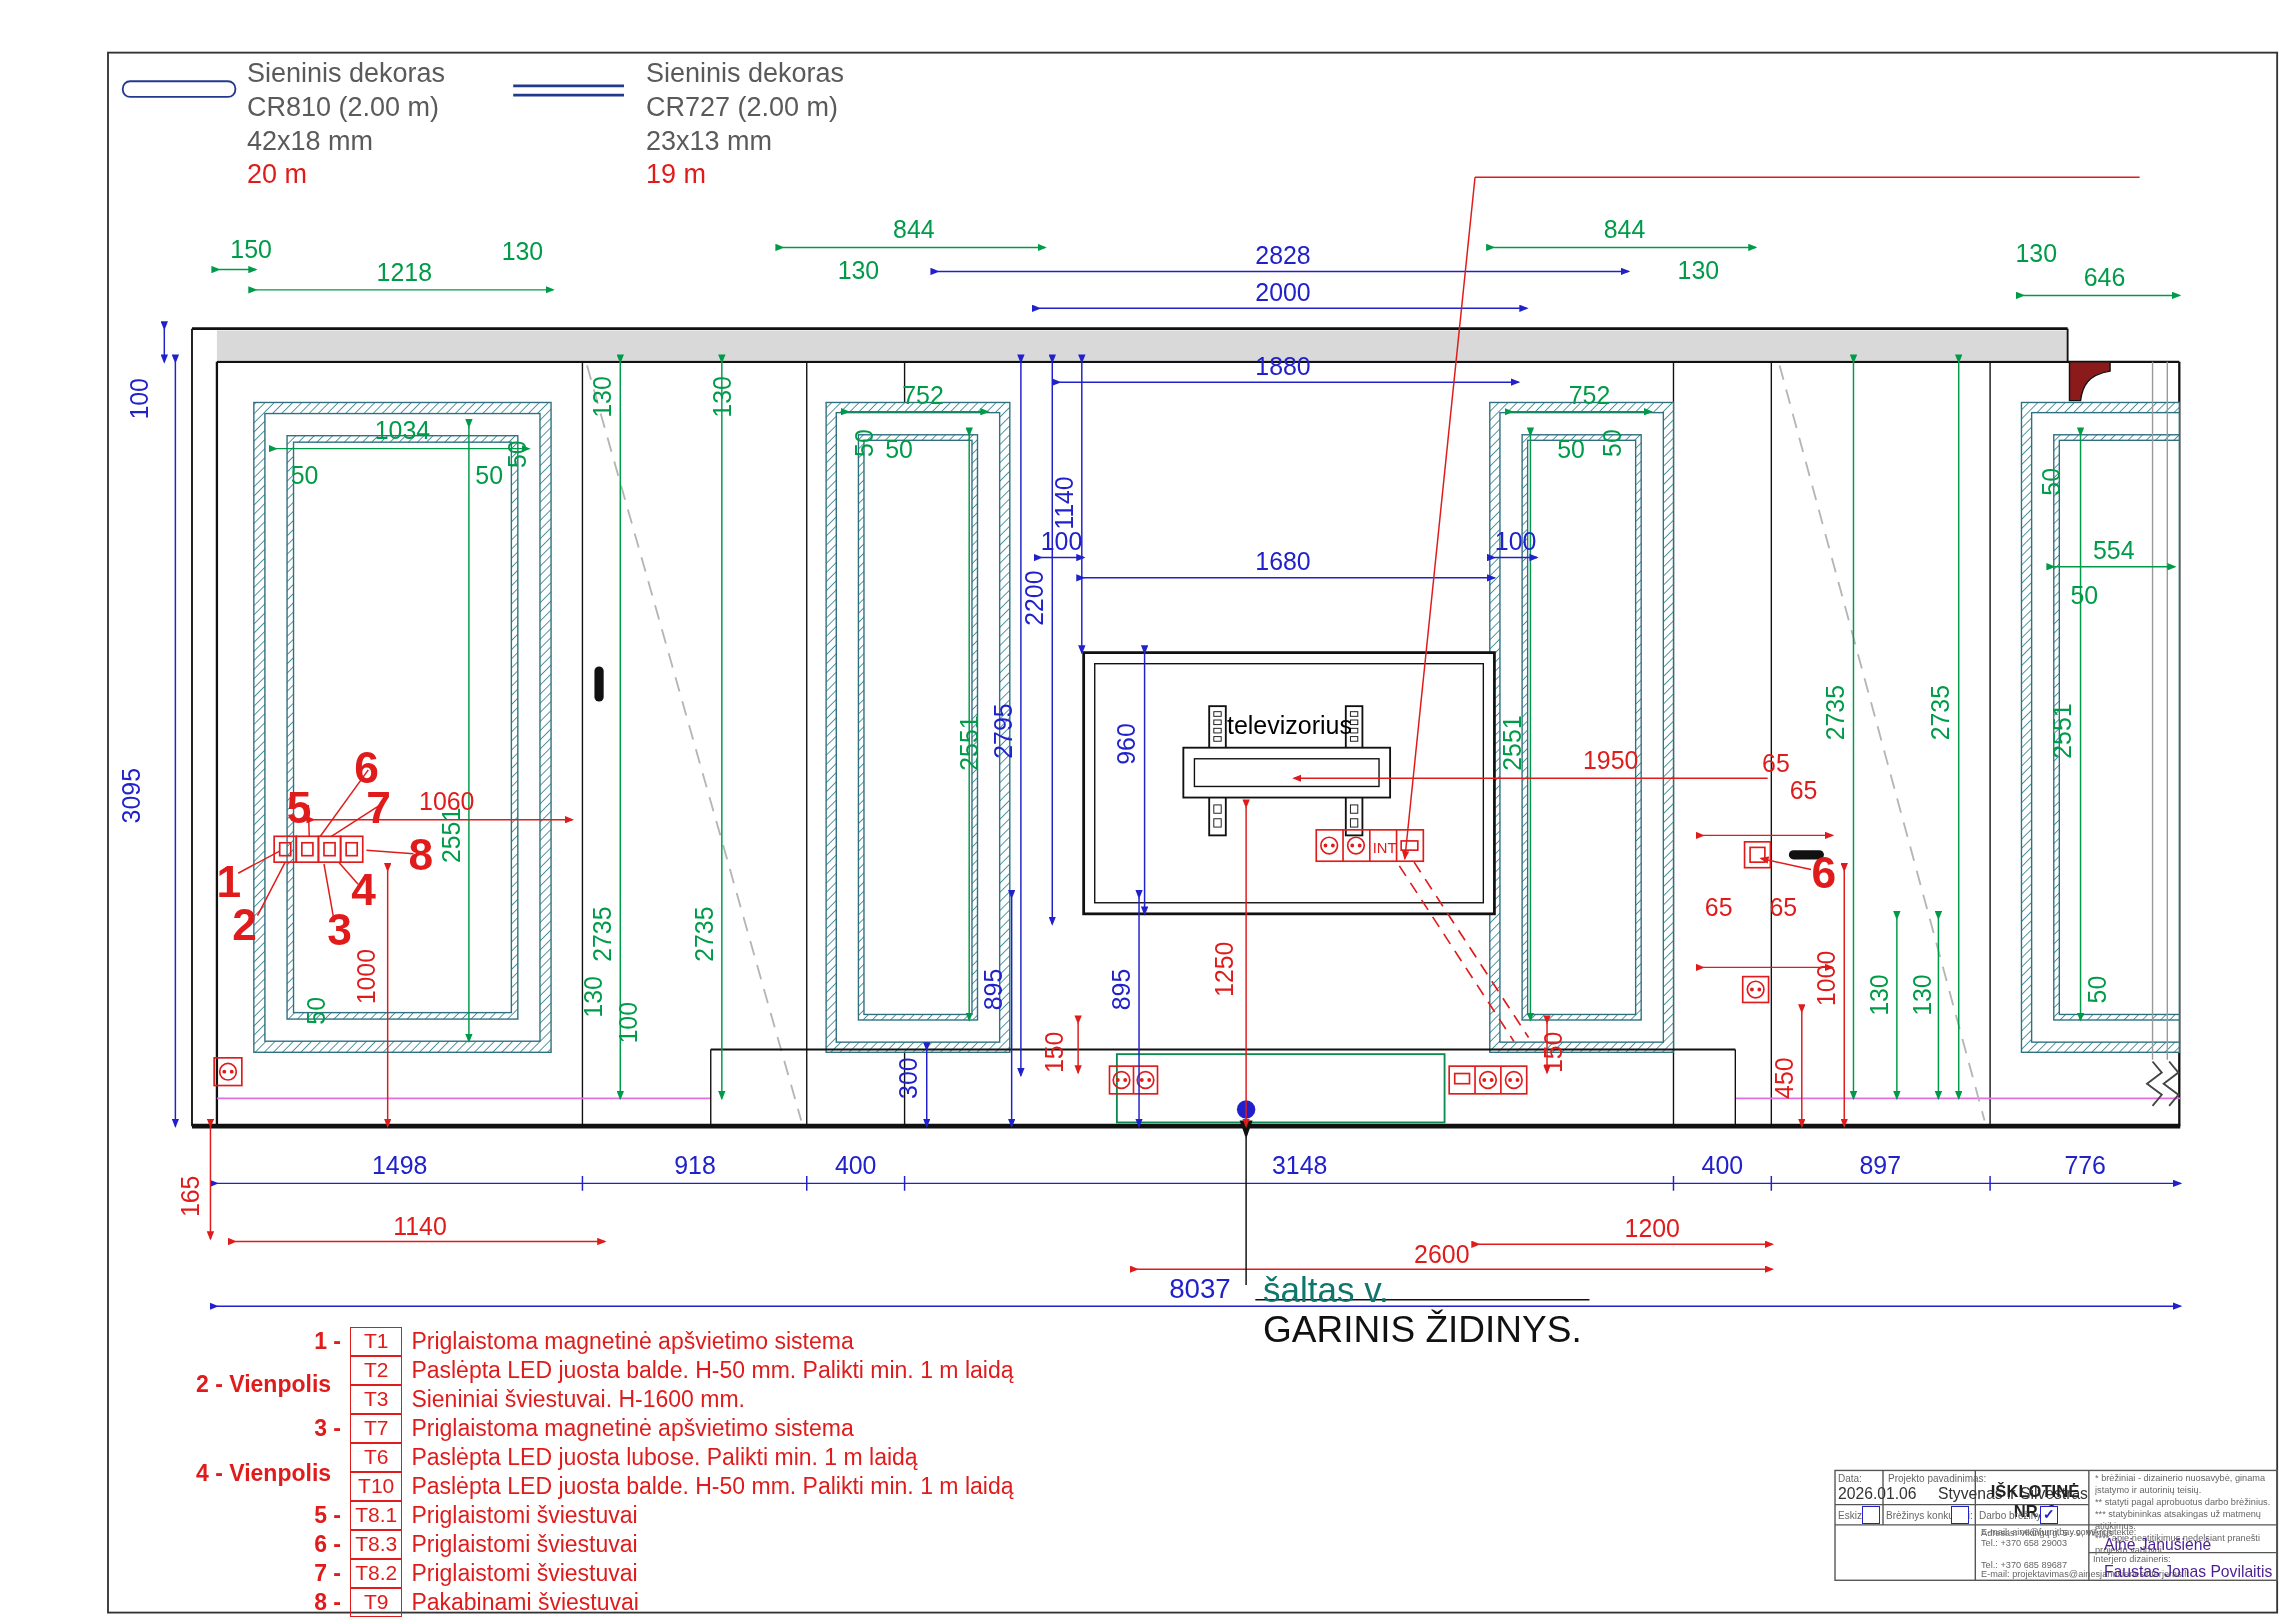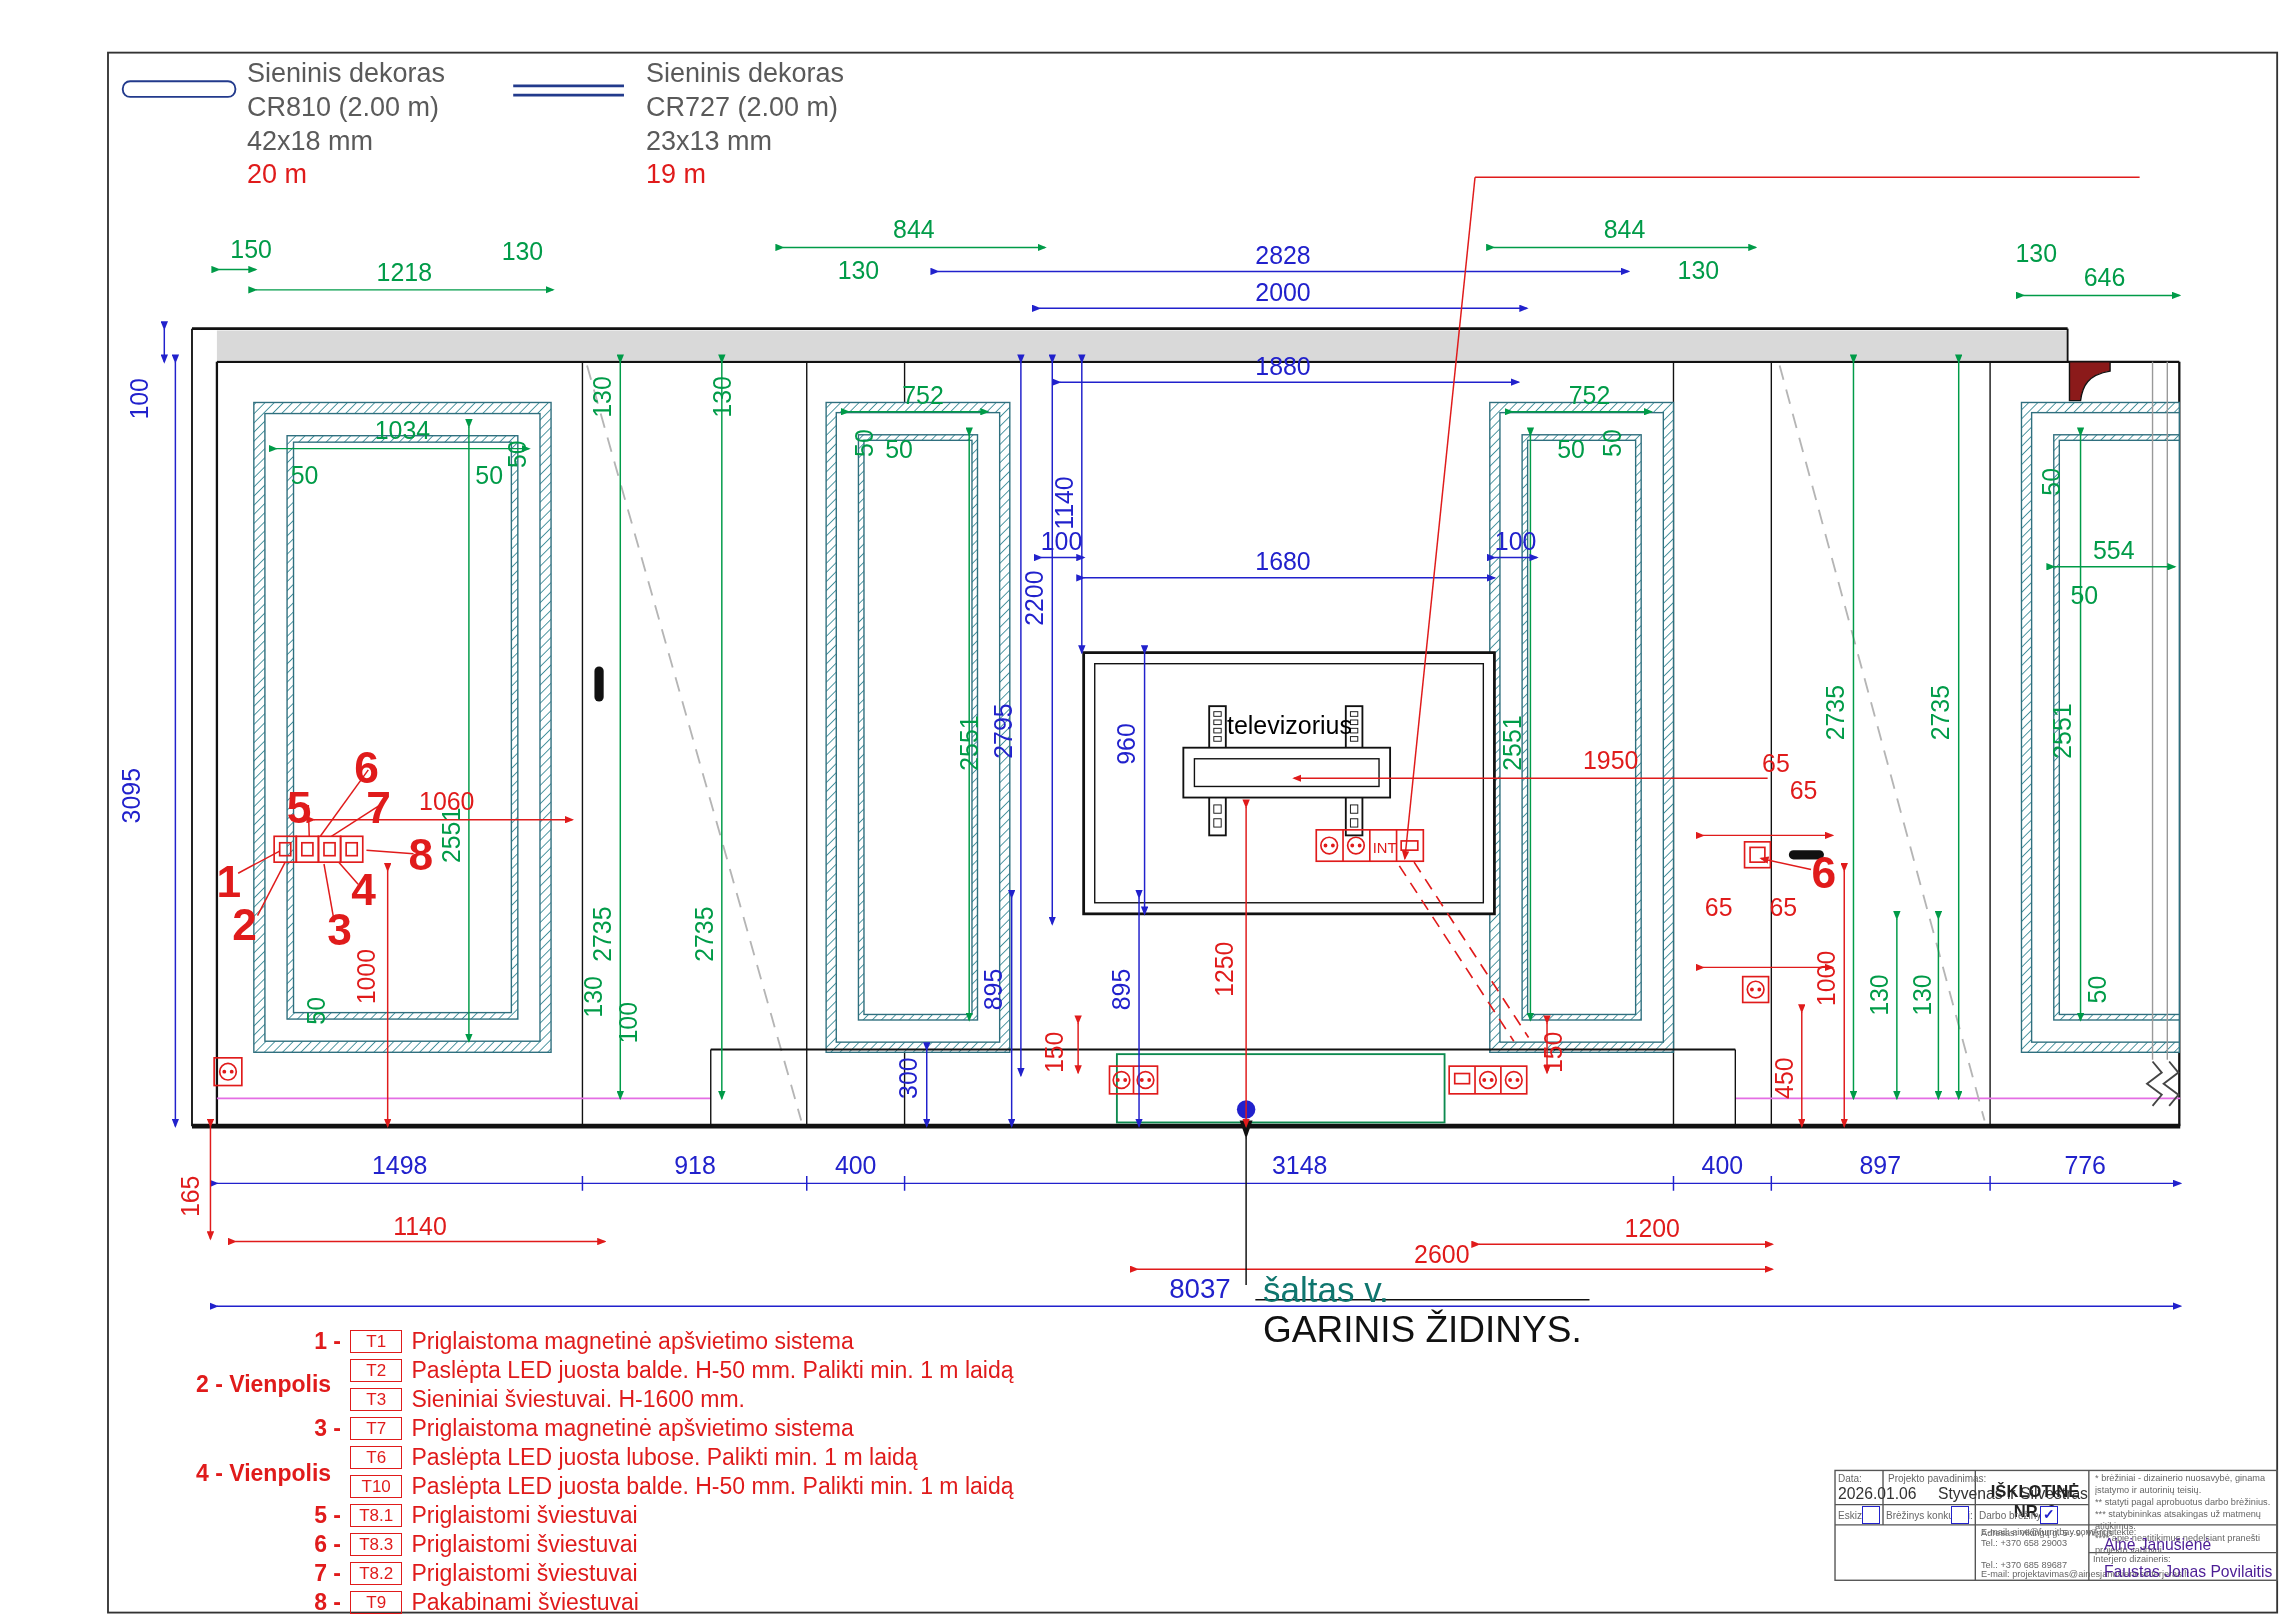--- a/index.html
+++ b/index.html
@@ -8,21 +8,21 @@
   svg{position:absolute;left:0;top:0;}
   .ov{position:absolute;line-height:1.25;}
   .mat-name{color:#5a5a5a;font-size:27px;}
   .mat-len{color:#e01b1b;font-size:27px;}
   .anno{color:#e01b1b;font-size:29px;line-height:1.22;}
   .tvlab{font-weight:normal;font-size:25px;color:#000000;text-align:center;margin-top:16px;}
   .coldlab{font-size:35px;color:#0f766e;}
   .firelab{font-size:37px;color:#111;}
   .fixrow{display:flex;align-items:center;height:29px;color:#e01b1b;font-size:23px;}
   .fixnum{width:129px;text-align:right;font-weight:bold;padding-right:9.2px;white-space:nowrap;}
-  .fixcode{min-width:52px;text-align:center;border:1.8px solid #e01b1b;font-size:17px;
+  .fixcode{min-width:52px;text-align:center;border:1.8px solid #e01b1b;font-size:21px;
            padding:0 1.8px;margin-right:9.2px;box-sizing:border-box;}
   .fixtext{white-space:nowrap;}
   .vienpolis{position:absolute;color:#e01b1b;font-size:23px;font-weight:bold;white-space:nowrap;}
   .tb{position:absolute;color:#444;}
   .tb-lab{font-size:10px;color:#666;}
   .tb-val{font-size:15.7px;color:#333;}
   .tb-big{font-size:16.6px;font-weight:bold;color:#222;}
   .tb-tiny{font-size:9.2px;color:#666;line-height:1.3;}
   .tb-name{font-size:15.7px;color:#4c1d95;}
   .cbx{position:absolute;width:15.7px;height:15.7px;border:1.8px solid #2222cc;background:#fff;

